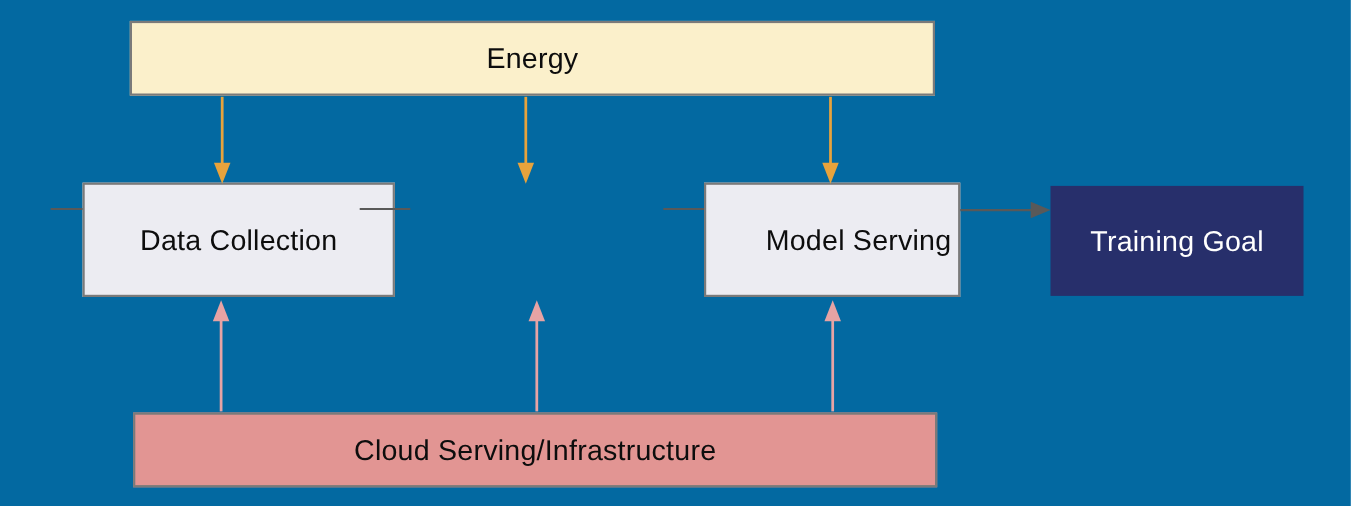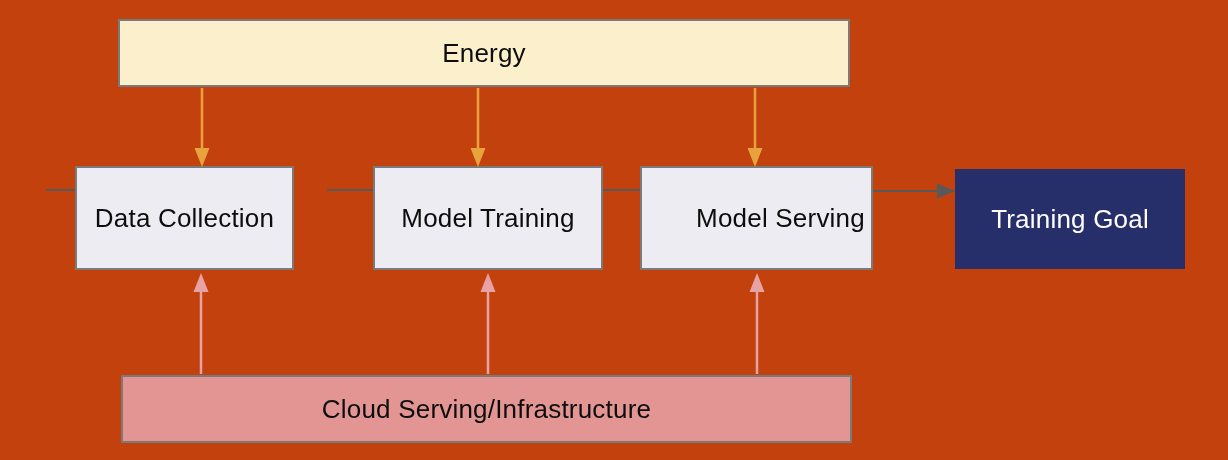--- a/index.html
+++ b/index.html
@@ -7,21 +7,21 @@
   body {
     font-family: "Liberation Sans", "DejaVu Sans", sans-serif;
     width: 1228px;
     height: 460px;
     overflow: hidden;
   }
   .canvas {
     position: relative;
     width: 1228px;
     height: 460px;
-    background: #c2410c;
+    background: #0369a1;
     text-decoration: underline;
   }
   .node {
     position: absolute;
     display: flex;
     align-items: center;
     justify-content: center;
     font-size: 26px;
     color: #0d0d0d;
     letter-spacing: 0.2px;
@@ -30,21 +30,21 @@
   .node-energy {
     left: 118px; top: 19px; width: 732px; height: 68px;
     background: #fbf0cb;
     border: 2px solid #7a7a7a;
   }
   .node-pipeline {
     background: #ececf2;
     border: 2px solid #7a7a7a;
     top: 166px; height: 104px;
   }
-  .node-data-collection { left: 75px;  width: 219px; }
+  .node-data-collection { left: 75px;  width: 284px; }
   .node-model-training  { left: 373px; width: 230px; }
   .node-model-serving   { left: 640px; width: 233px; padding-left: 48px; }
   .node-business-goal {
     left: 955px; top: 169px; width: 230px; height: 100px;
     background: #272f6b;
     color: #ffffff;
   }
   .node-cloud {
     left: 121px; top: 375px; width: 731px; height: 68px;
     background: #e29593;
@@ -64,23 +64,20 @@
 <div class="canvas">
 
   <div class="node node-energy">
     <span>Energy</span>
   </div>
 
   <div class="node node-pipeline node-data-collection">
     <span>Data Collection</span>
   </div>
 
-  <div class="node node-pipeline node-model-training">
-    <span>Model Training</span>
-  </div>
 
   <div class="node node-pipeline node-model-serving">
     <span>Model Serving</span>
   </div>
 
   <div class="node node-business-goal">
     <span>Training Goal</span>
   </div>
 
   <div class="node node-cloud">

